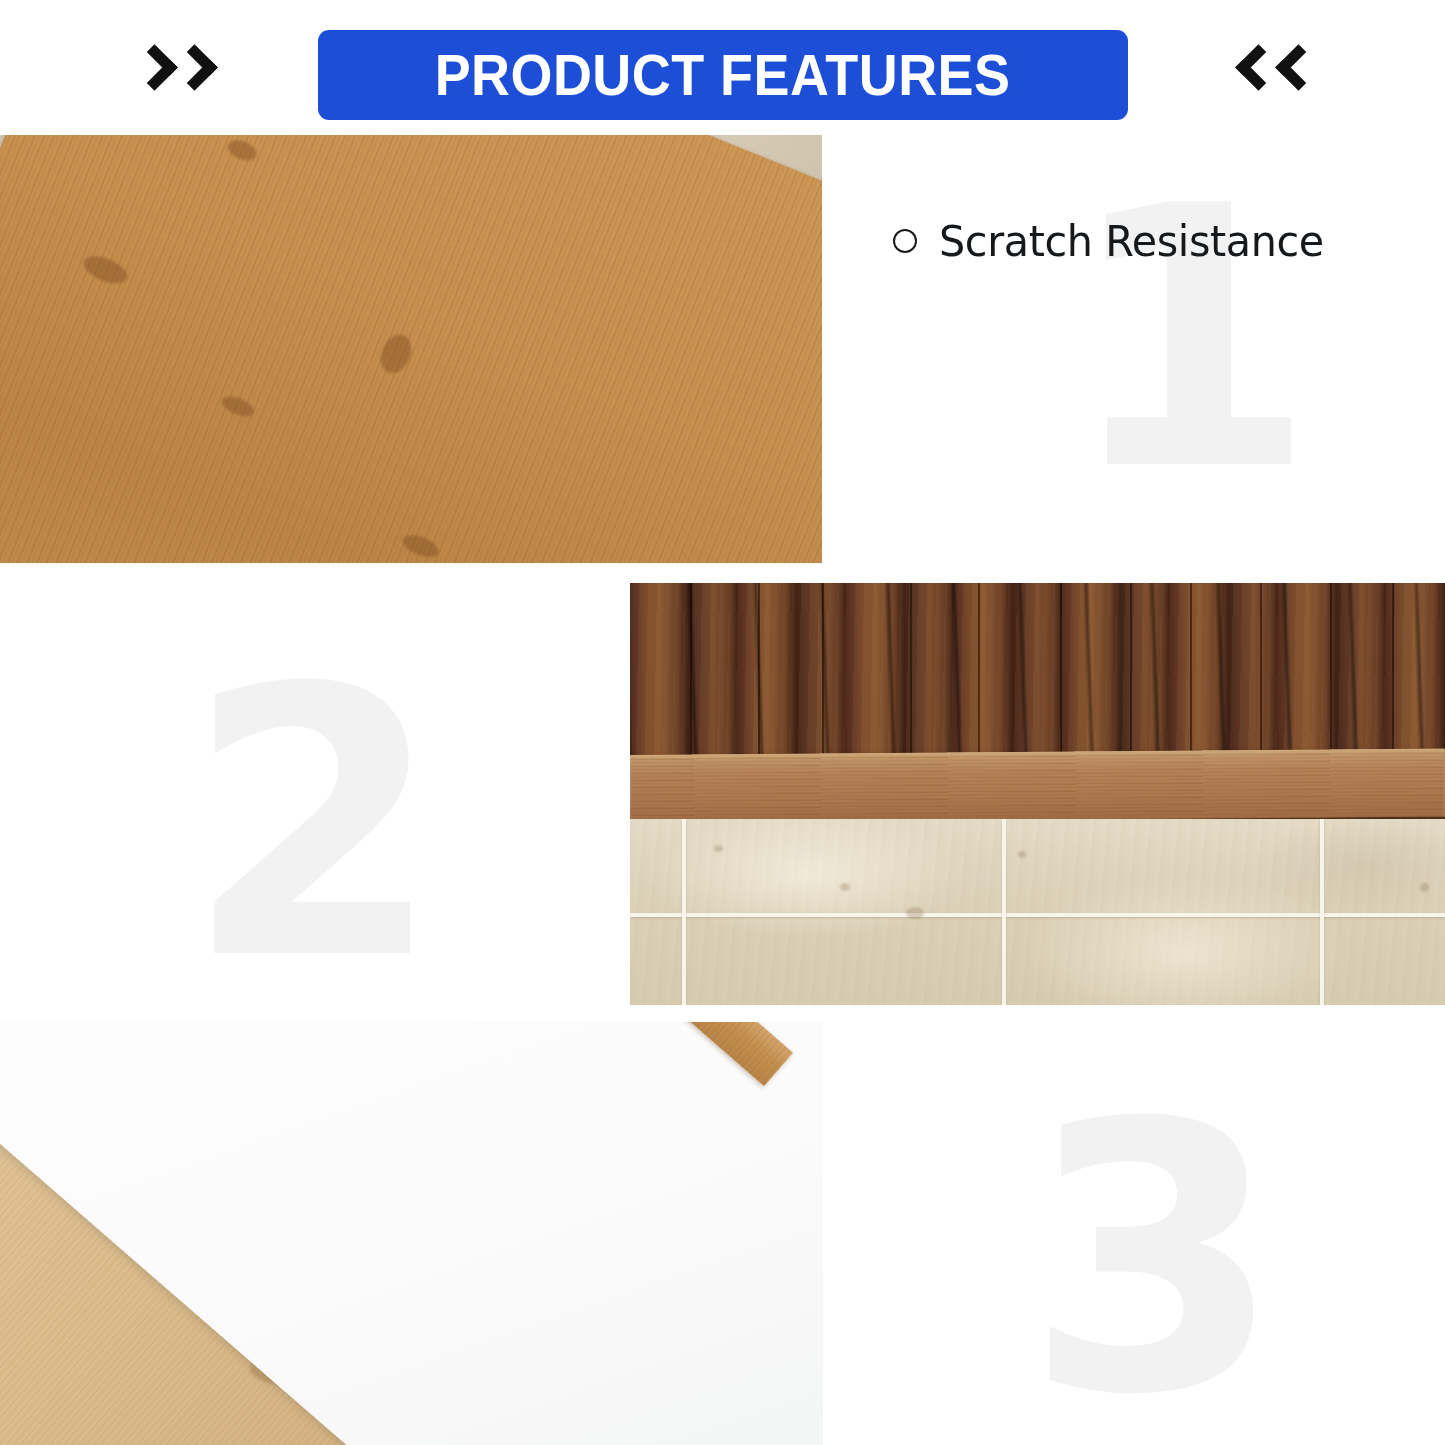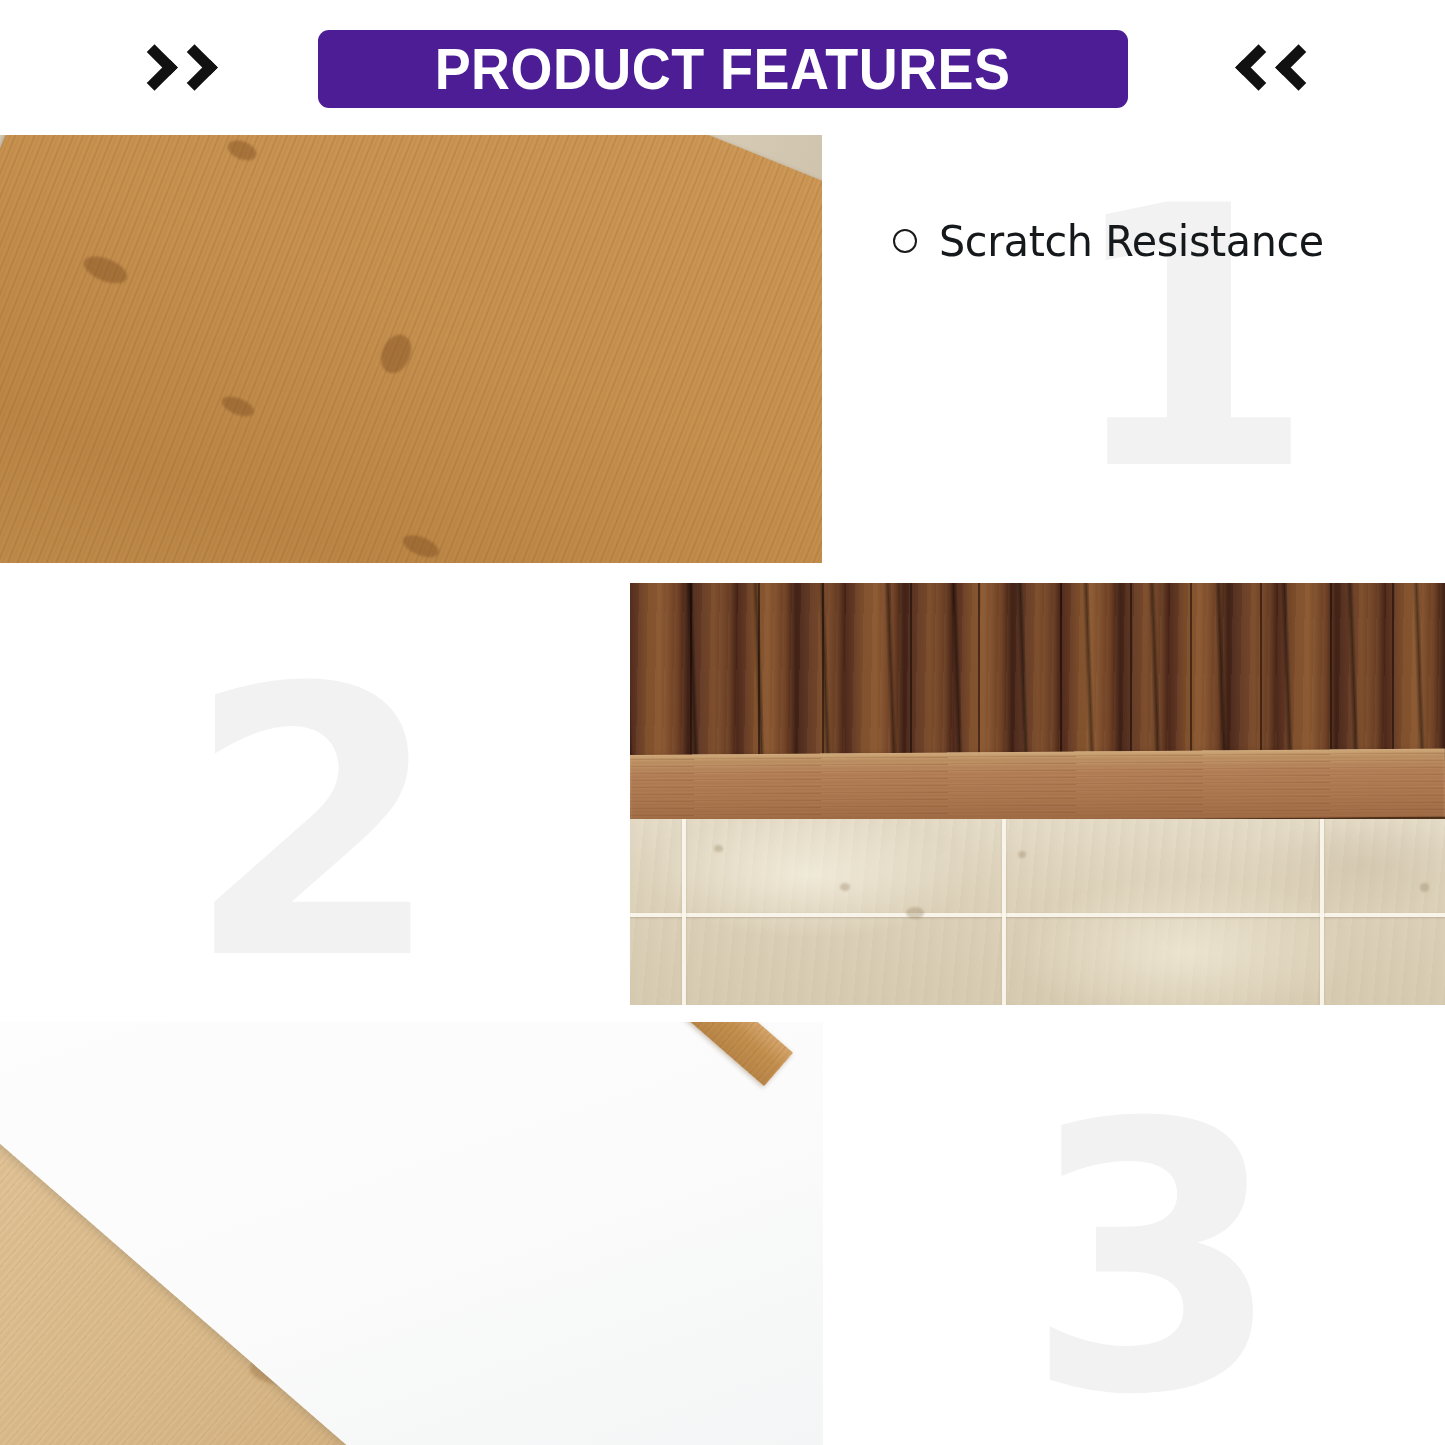--- a/index.html
+++ b/index.html
@@ -26,22 +26,22 @@
     top: 0;
     width: 1445px;
     height: 135px;
     background: #ffffff;
   }
   .header-title-plate {
     position: absolute;
     left: 318px;
     top: 30px;
     width: 810px;
-    height: 78px;
-    background: #4c1d95;
+    height: 90px;
+    background: #1d4ed8;
     border-radius: 11px;
     display: flex;
     align-items: center;
     justify-content: center;
   }
   .header-title-text {
     color: #ffffff;
     font-family: "Liberation Sans", sans-serif;
     font-weight: 700;
     font-size: 58px;

